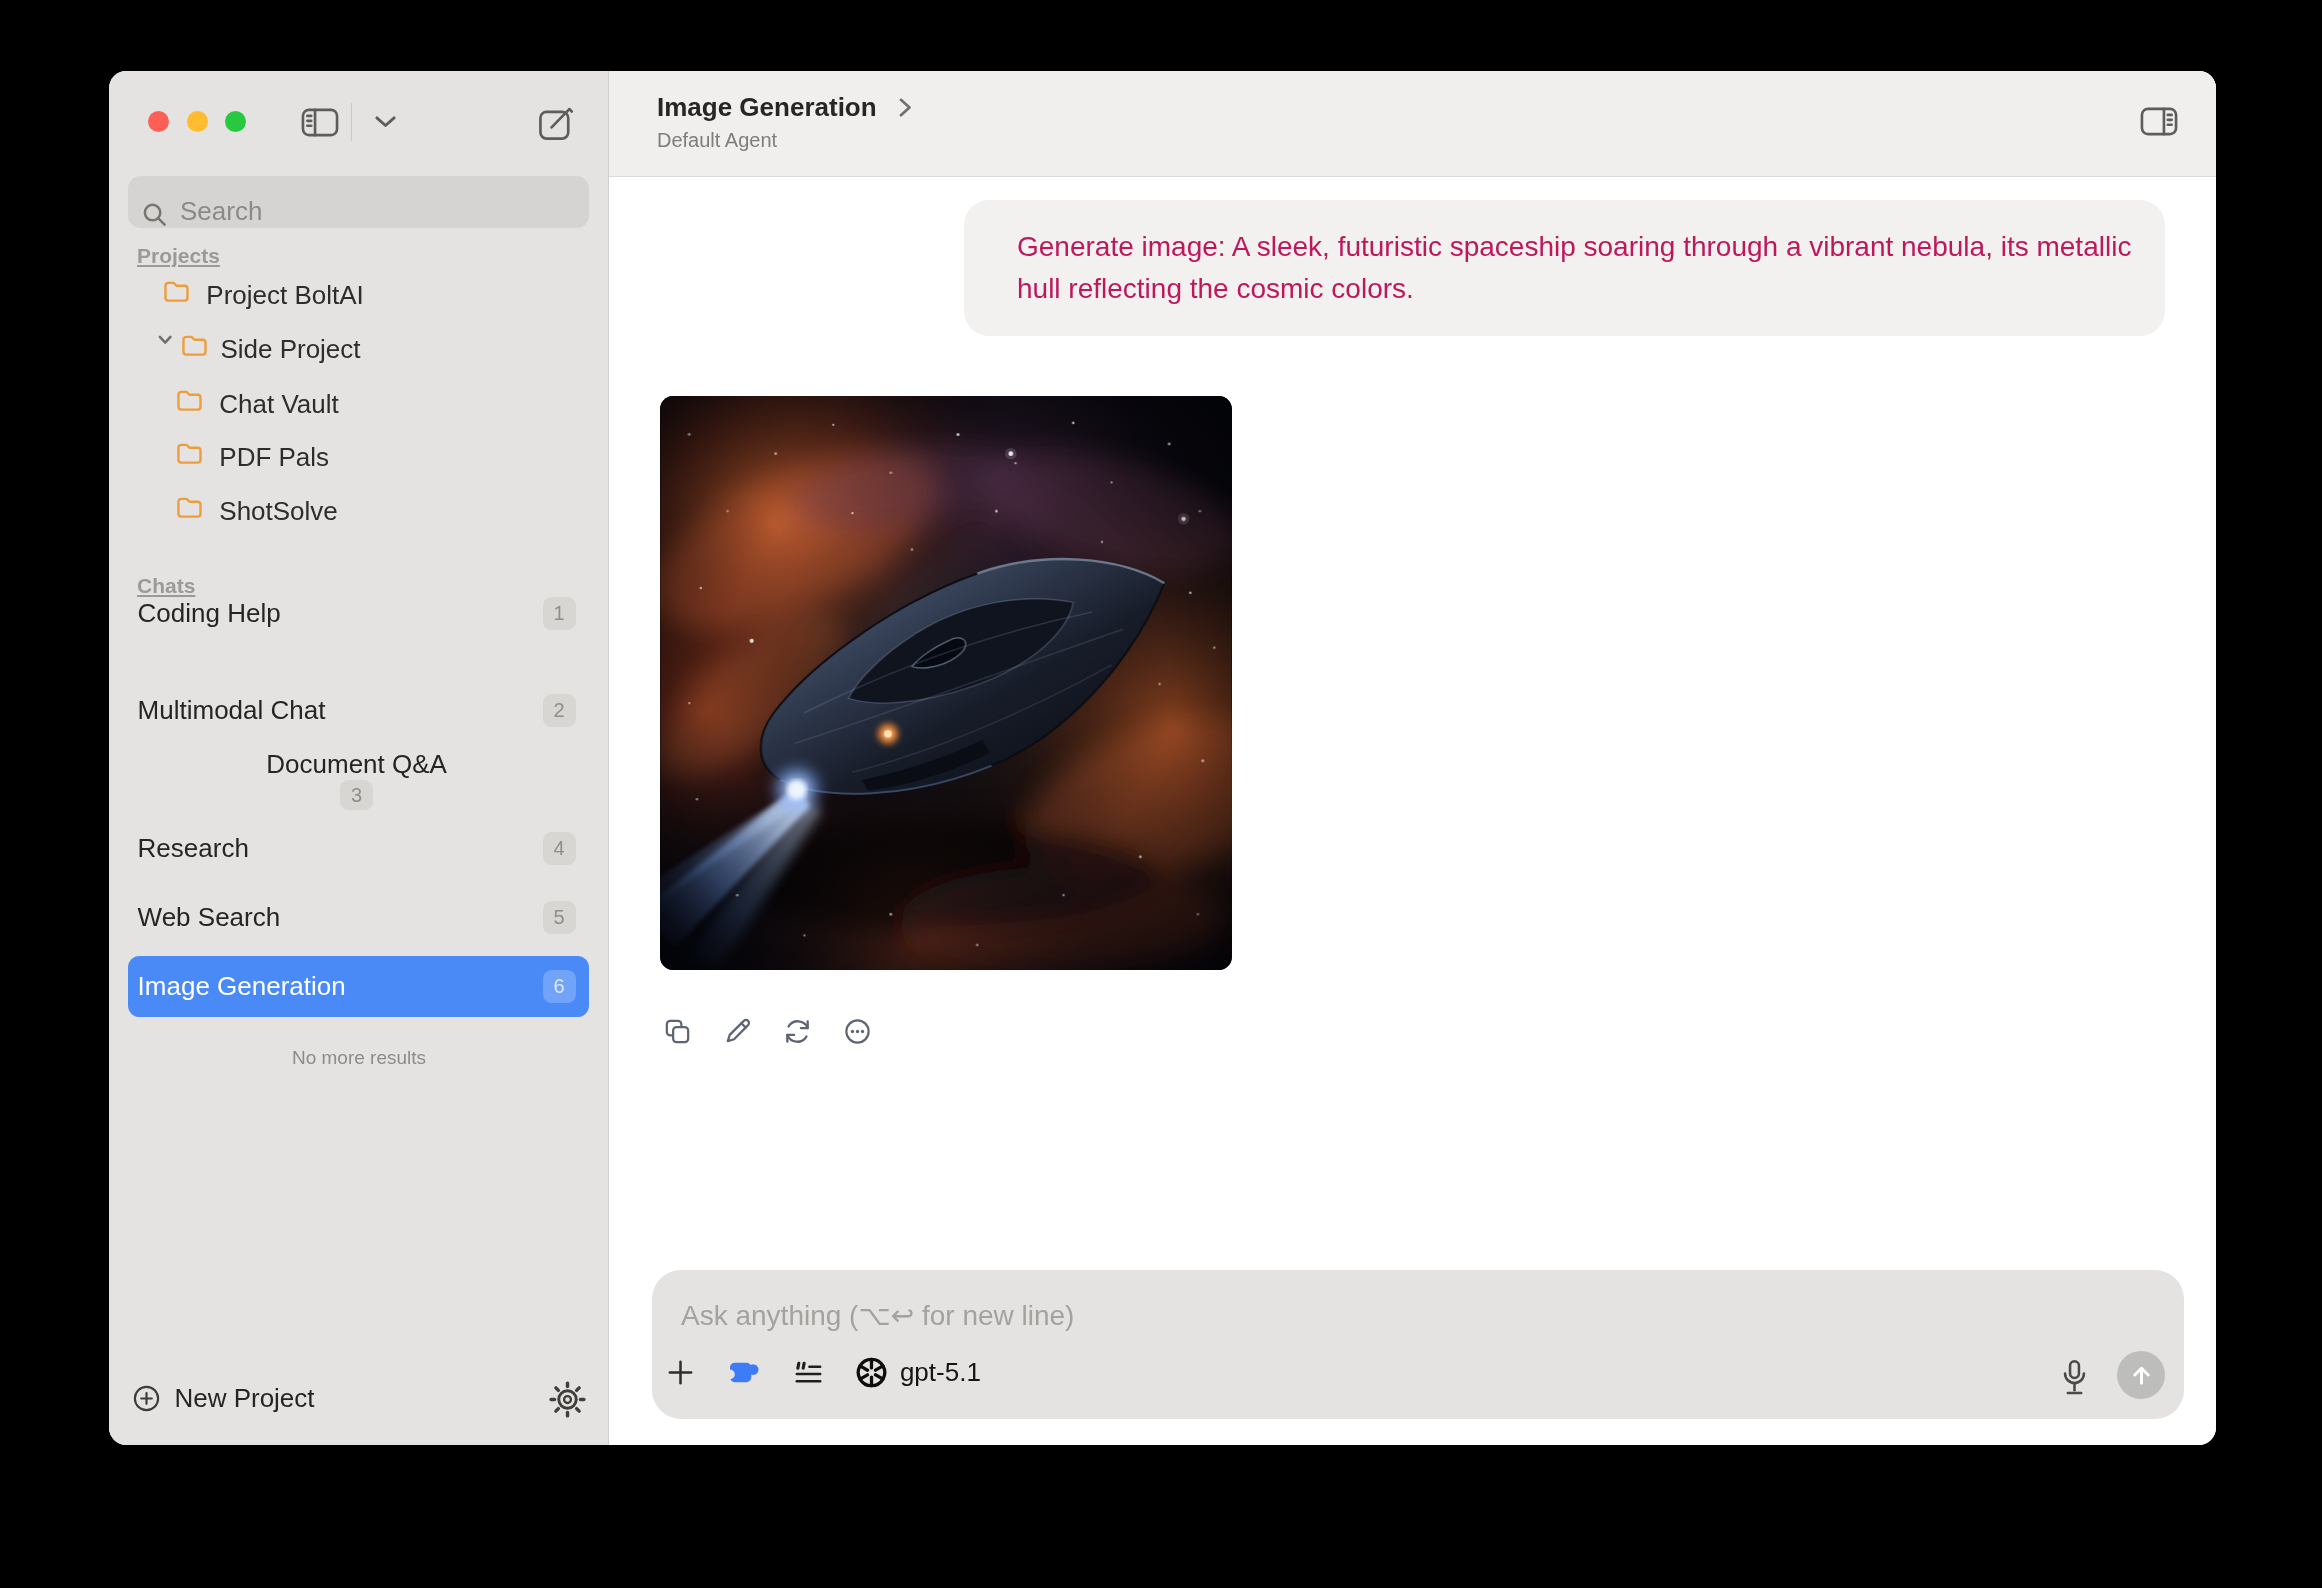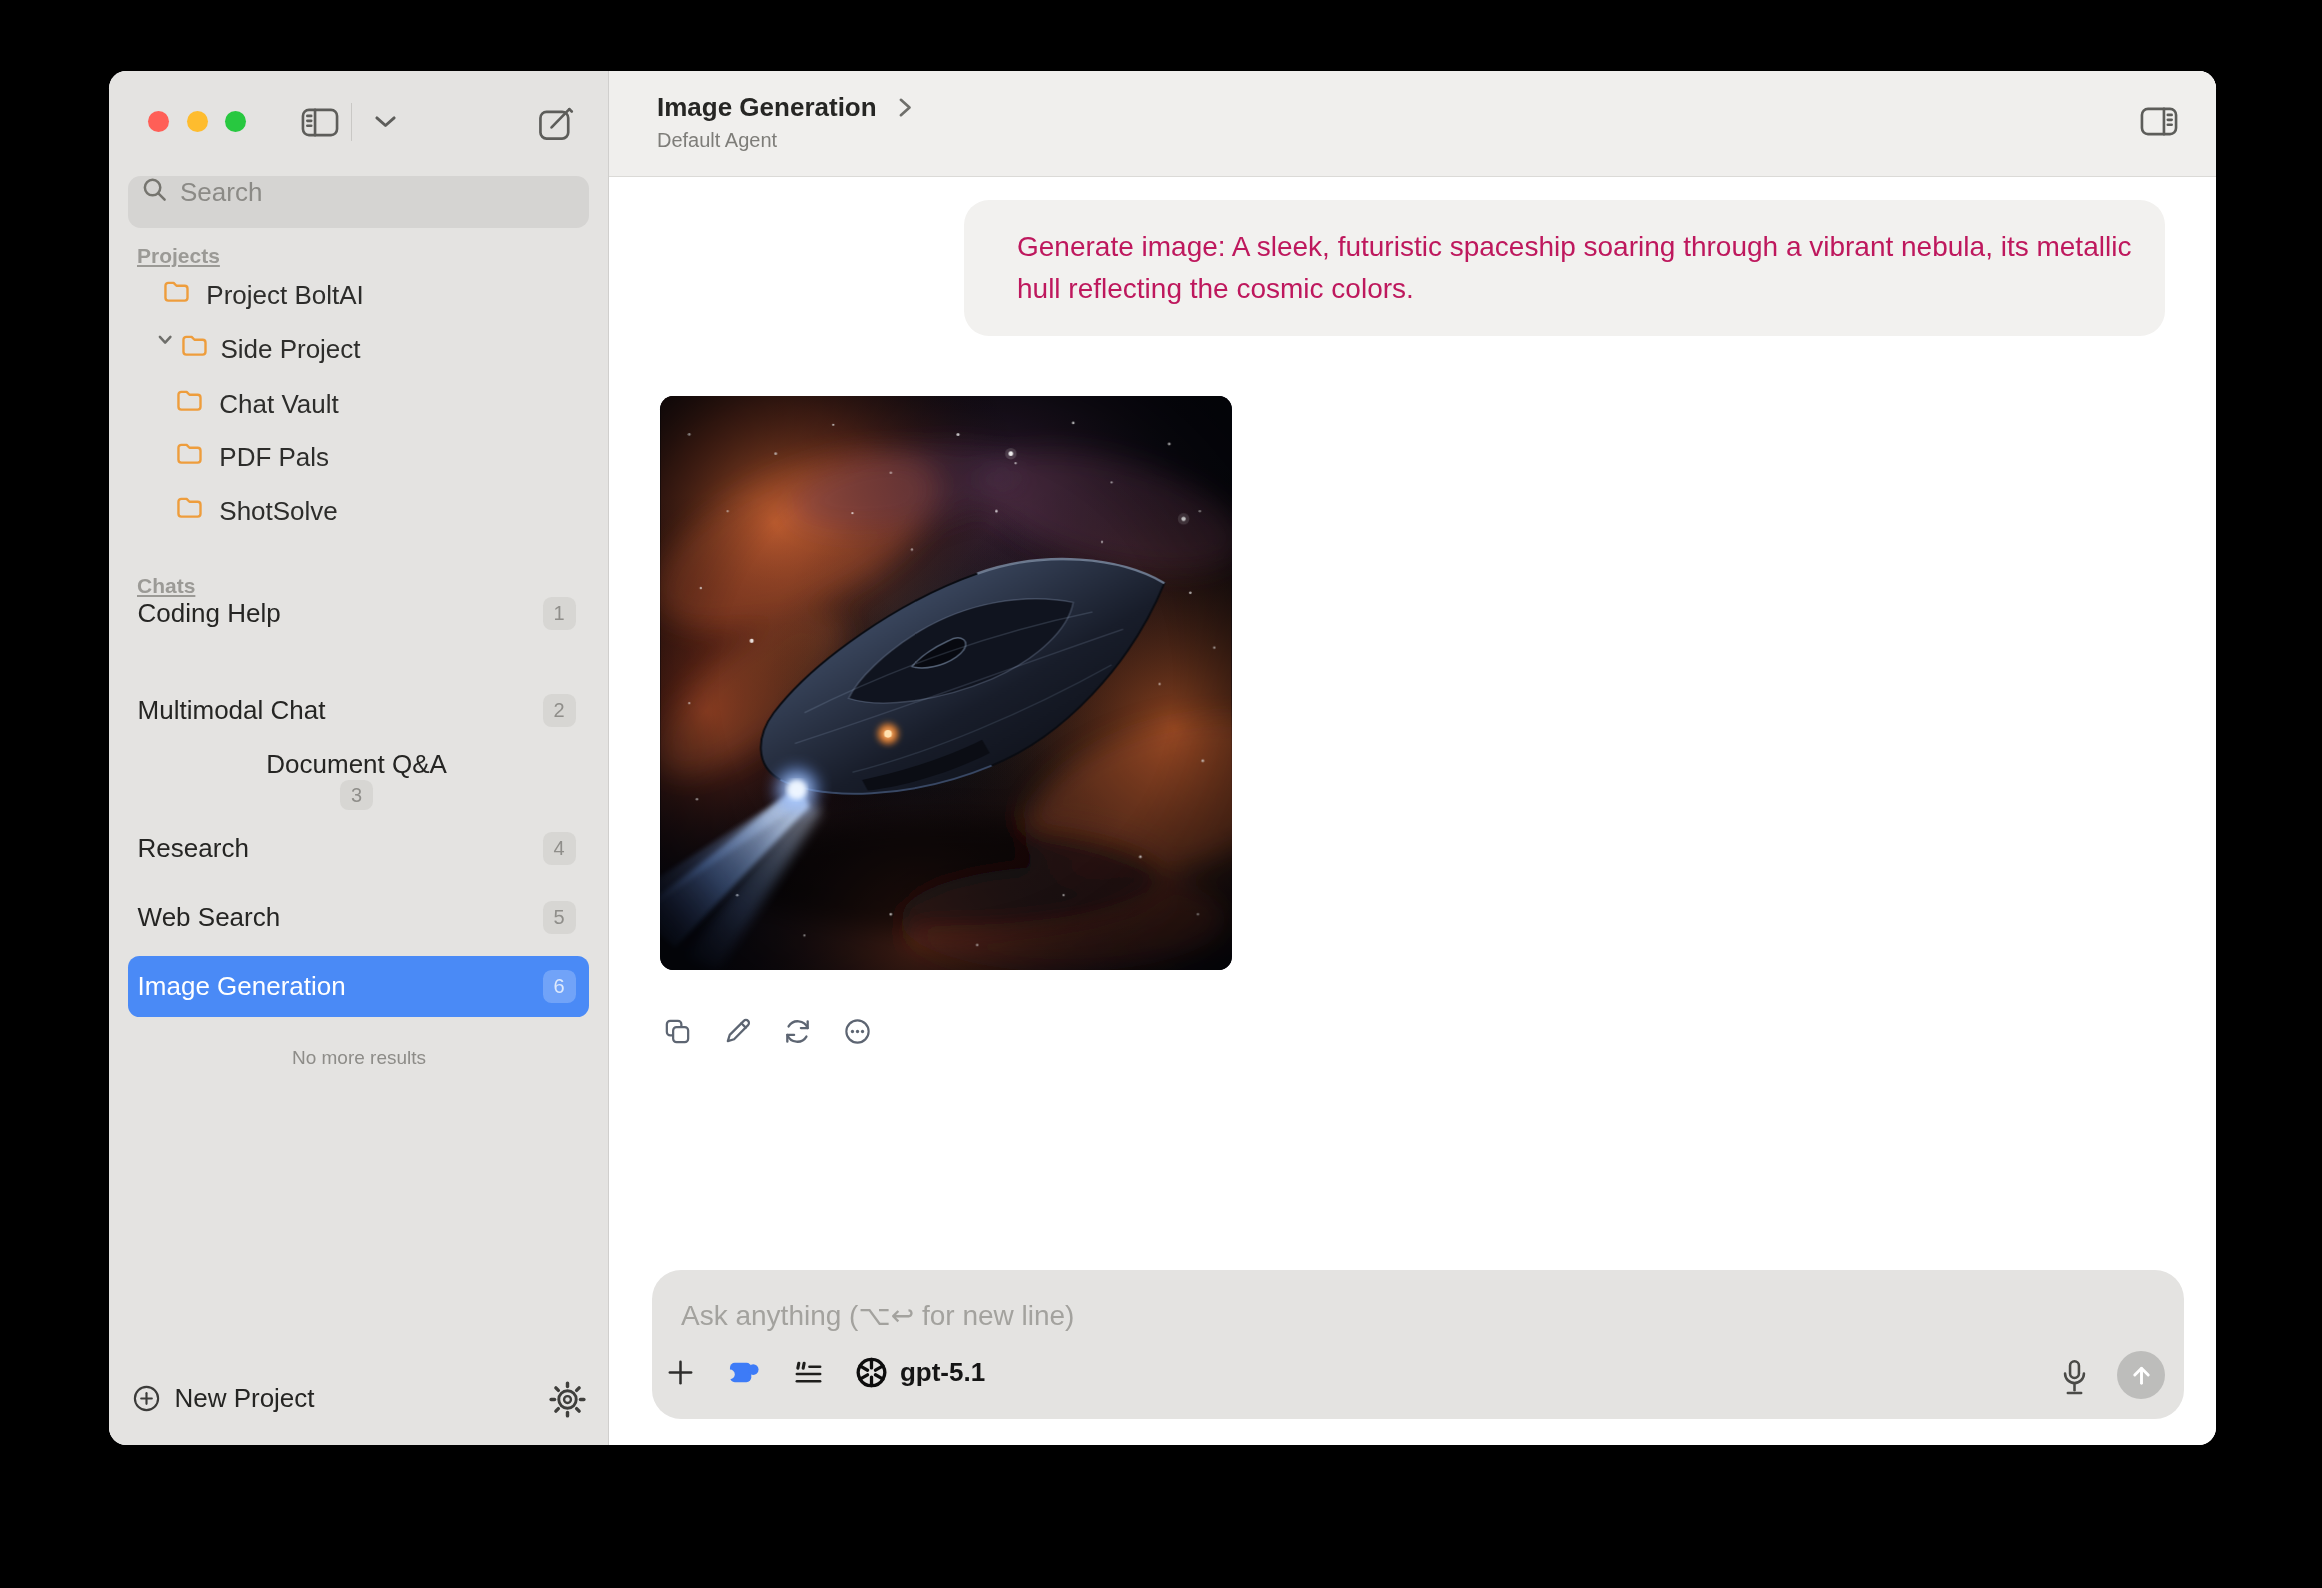--- a/index.html
+++ b/index.html
@@ -16,21 +16,21 @@
   
   .sidebar{
     position:absolute;left:0;top:0;width:500px;height:100%;
     background:#e4e3e1;border-right:1px solid #d0cfcd;box-sizing:border-box;
   }
   .tl{position:absolute;width:21px;height:21px;border-radius:50%;top:40px;}
   .ticon{position:absolute;color:#5d5d5a;}
   .tb-divider{position:absolute;left:242px;top:32px;width:1px;height:38px;background:#c9c8c5;}
   .search{
     position:absolute;left:19px;top:105px;width:461px;height:52px;border-radius:12.5px;
-    background:#d5d4d2;display:flex;align-items:flex-start;box-sizing:border-box;padding:0 13.4px;
+    background:#d5d4d2;display:flex;align-items:flex-end;box-sizing:border-box;padding:0 13.4px;
   }
   .search input{
     border:none;outline:none;background:transparent;font:26px "Liberation Sans","DejaVu Sans",sans-serif;
     color:#3a3a38;margin-left:9.6px;width:384px;
   }
   .search input::placeholder{color:#8b8a86;}
   .sec-label{position:absolute;left:28px;font-size:21px;font-weight:700;color:#9b9a96;text-decoration:underline;}
   .prow{position:absolute;left:0;width:500px;height:42px;display:flex;cursor:default;}
   .prow .lbl{font-size:26px;color:#2d2d2b;}
   .crow{
@@ -73,21 +73,21 @@
     position:absolute;left:43px;top:1199px;width:1532px;height:149px;border-radius:29px;
     background:#e4e3e1;box-sizing:border-box;
   }
   .composer input{
     position:absolute;left:27px;top:21px;width:1249px;height:48px;border:none;outline:none;
     background:transparent;font:28px "Liberation Sans","DejaVu Sans",sans-serif;color:#3a3a38;
   }
   .composer input::placeholder{color:#a3a29e;}
   .comp-icons{position:absolute;left:13.4px;top:86px;display:flex;align-items:center;gap:31px;}
   .model-chip{display:flex;align-items:center;gap:11.5px;cursor:default;}
-  .model-chip .mname{font-size:26px;font-weight:700;color:#151515;}
+  .model-chip .mname{font-size:26px;font-weight:400;color:#151515;}
   .mic{position:absolute;left:1406px;top:88px;color:#4a4a47;}
   .send{
     position:absolute;left:1465px;top:81px;width:48px;height:48px;border-radius:50%;
     background:#bdbdbb;display:flex;align-items:center;justify-content:center;cursor:default;
   }
   svg{display:block;}
 </style>
 </head>
 <body>
 

